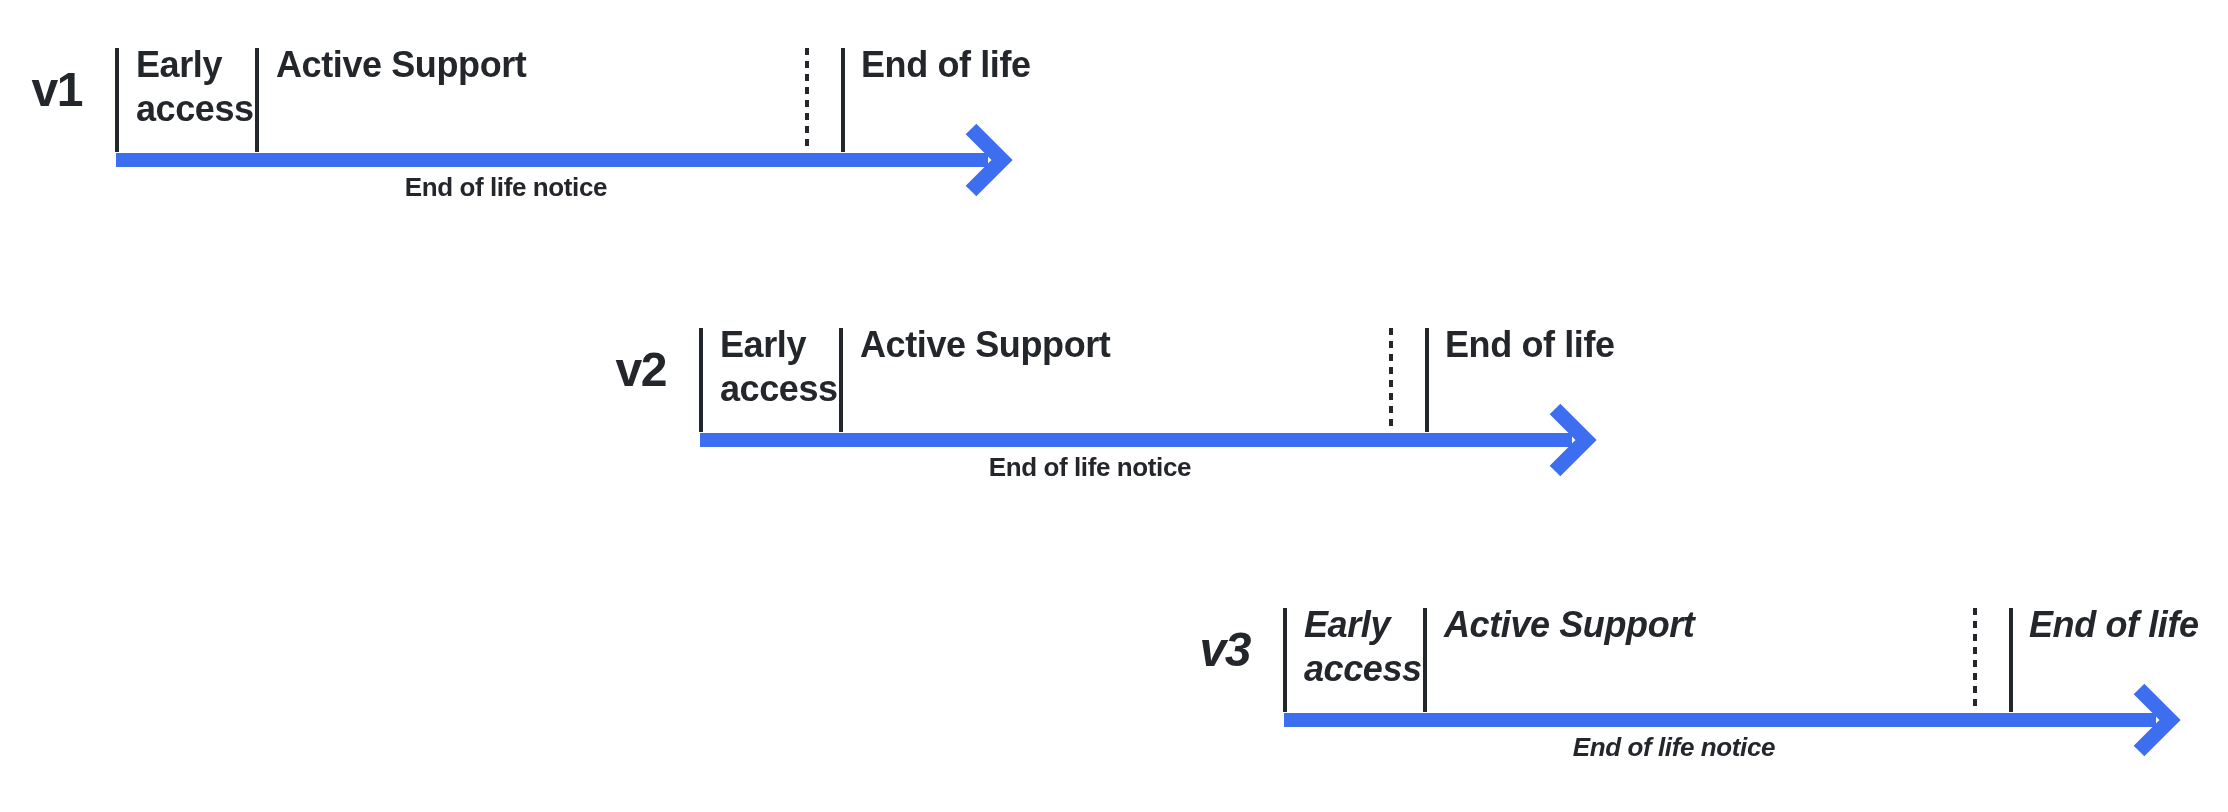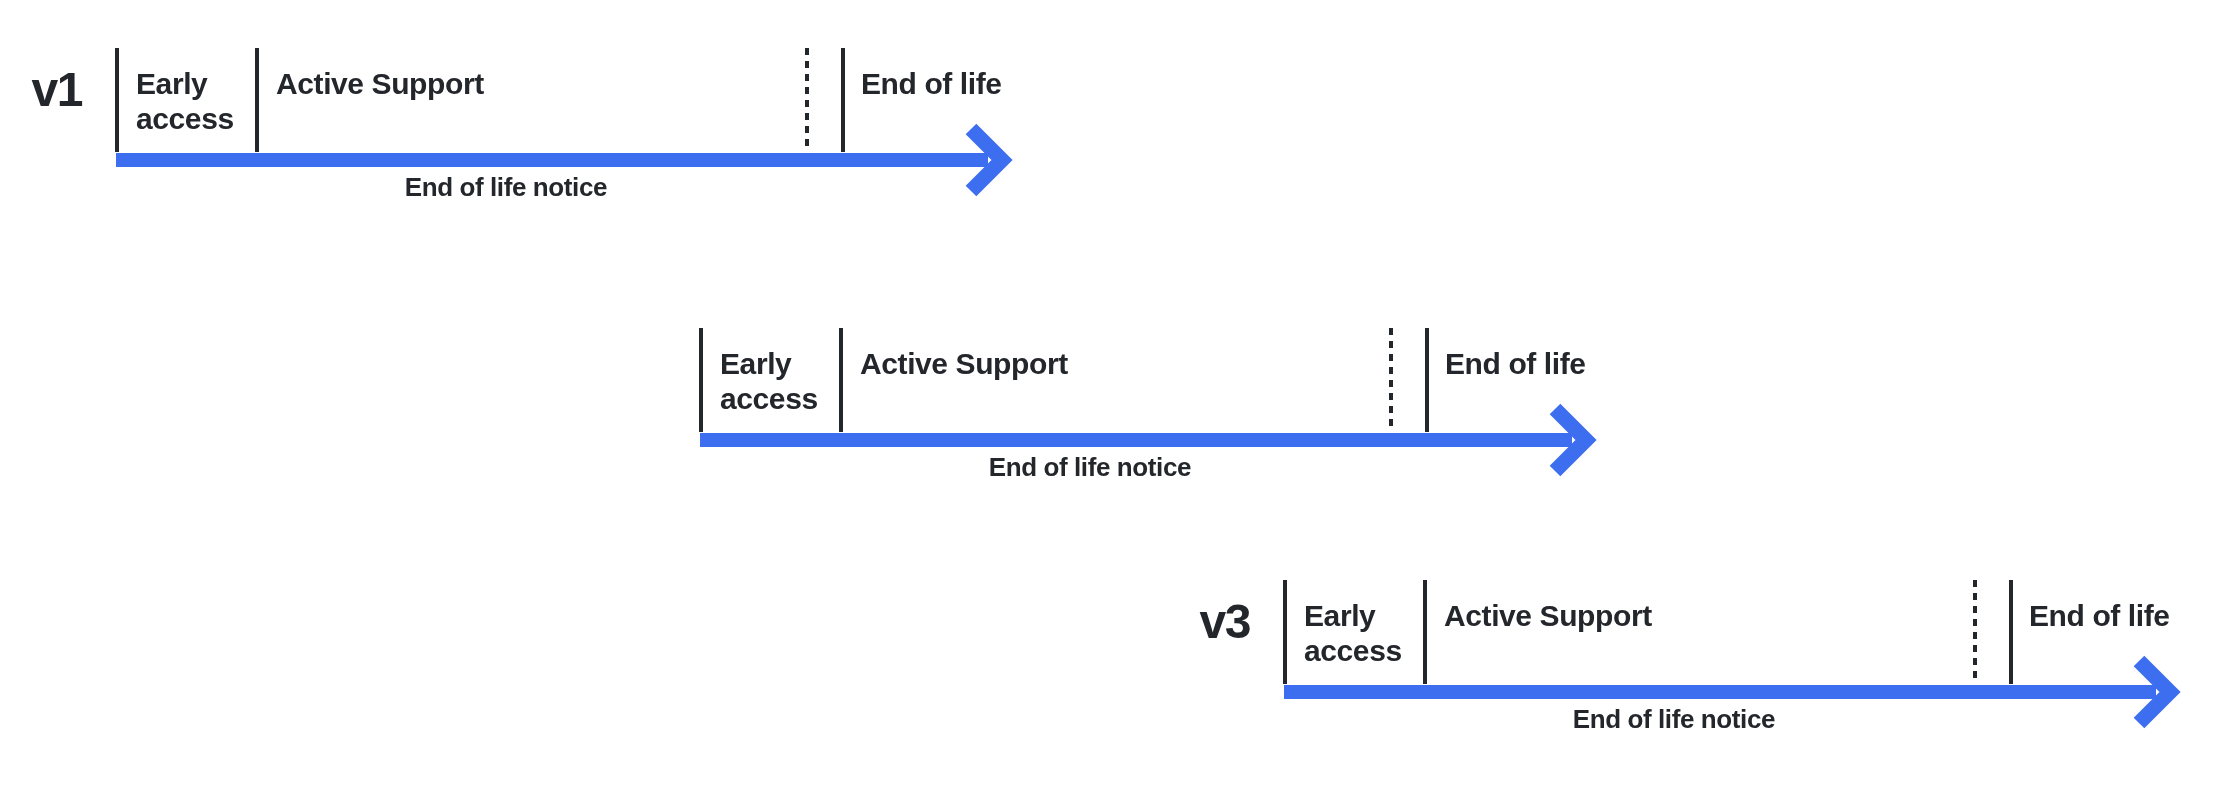--- a/index.html
+++ b/index.html
@@ -14,44 +14,43 @@
     font-family:"Liberation Sans",sans-serif;
     color:var(--ink);
     overflow:hidden;
   }
   .canvas{position:relative;width:2228px;height:680px;}
 
   
   .row{position:absolute;width:1130px;height:230px;}
   .row-0{left:-84px;top:20px;}
   .row-1{left:500px;top:300px;}
-  .row-2{left:1084px;top:552px;}
+  .row-2{left:1084px;top:580px;font-style:italic;}
 
   .version{
     position:absolute;left:0;top:45px;width:166px;
     text-align:right;
     font-size:48px;line-height:50px;font-weight:700;
     letter-spacing:-1.5px;
   }
 
   .tick{position:absolute;width:4px;background:var(--ink);}
   .tick-solid{top:28px;height:104px;}
   .t-start{left:199px;}
   .t-active{left:339px;}
   .t-eol{left:925px;}
   .tick-dashed{
     left:889px;top:28px;height:103px;
     background:repeating-linear-gradient(to bottom,var(--ink) 0 7px,transparent 7px 13px);
   }
 
   .phase{
     position:absolute;top:23px;
-    font-size:30px;line-height:35px;font-weight:700;
+    font-size:36px;line-height:44px;font-weight:700;
     letter-spacing:-0.4px;
-    margin-top:23px;
   }
   .phase-early{left:220px;width:112px;}
   .phase-active{left:360px;white-space:nowrap;text-align:center;}
   .phase-eol{left:945px;white-space:nowrap;text-align:center;}
 
   .arrow{position:absolute;left:200px;top:100px;width:910px;height:80px;display:block;}
   .arrow .shaft{stroke:var(--accent);stroke-width:14;}
   .arrow .head{fill:none;stroke:var(--accent);stroke-width:15;stroke-linejoin:miter;}
 
   .notice{
@@ -77,20 +76,21 @@
     <div class="tick tick-solid t-eol"></div>
     <div class="phase phase-eol">End of life</div>
     <svg class="arrow" viewBox="0 0 910 80" aria-hidden="true">
       <line class="shaft" x1="0" y1="40" x2="872" y2="40"></line>
       <polyline class="head" points="855,9 886,40 855,71"></polyline>
     </svg>
     <div class="notice">End of life notice</div>
   </div>
 
   <div class="row row-1">
+    <div class="version">v2</div>
     <div class="tick tick-solid t-start"></div>
     <div class="phase phase-early">Early access</div>
     <div class="tick tick-solid t-active"></div>
     <div class="phase phase-active">Active Support</div>
     <div class="tick tick-dashed"></div>
     <div class="tick tick-solid t-eol"></div>
     <div class="phase phase-eol">End of life</div>
     <svg class="arrow" viewBox="0 0 910 80" aria-hidden="true">
       <line class="shaft" x1="0" y1="40" x2="872" y2="40"></line>
       <polyline class="head" points="855,9 886,40 855,71"></polyline>

